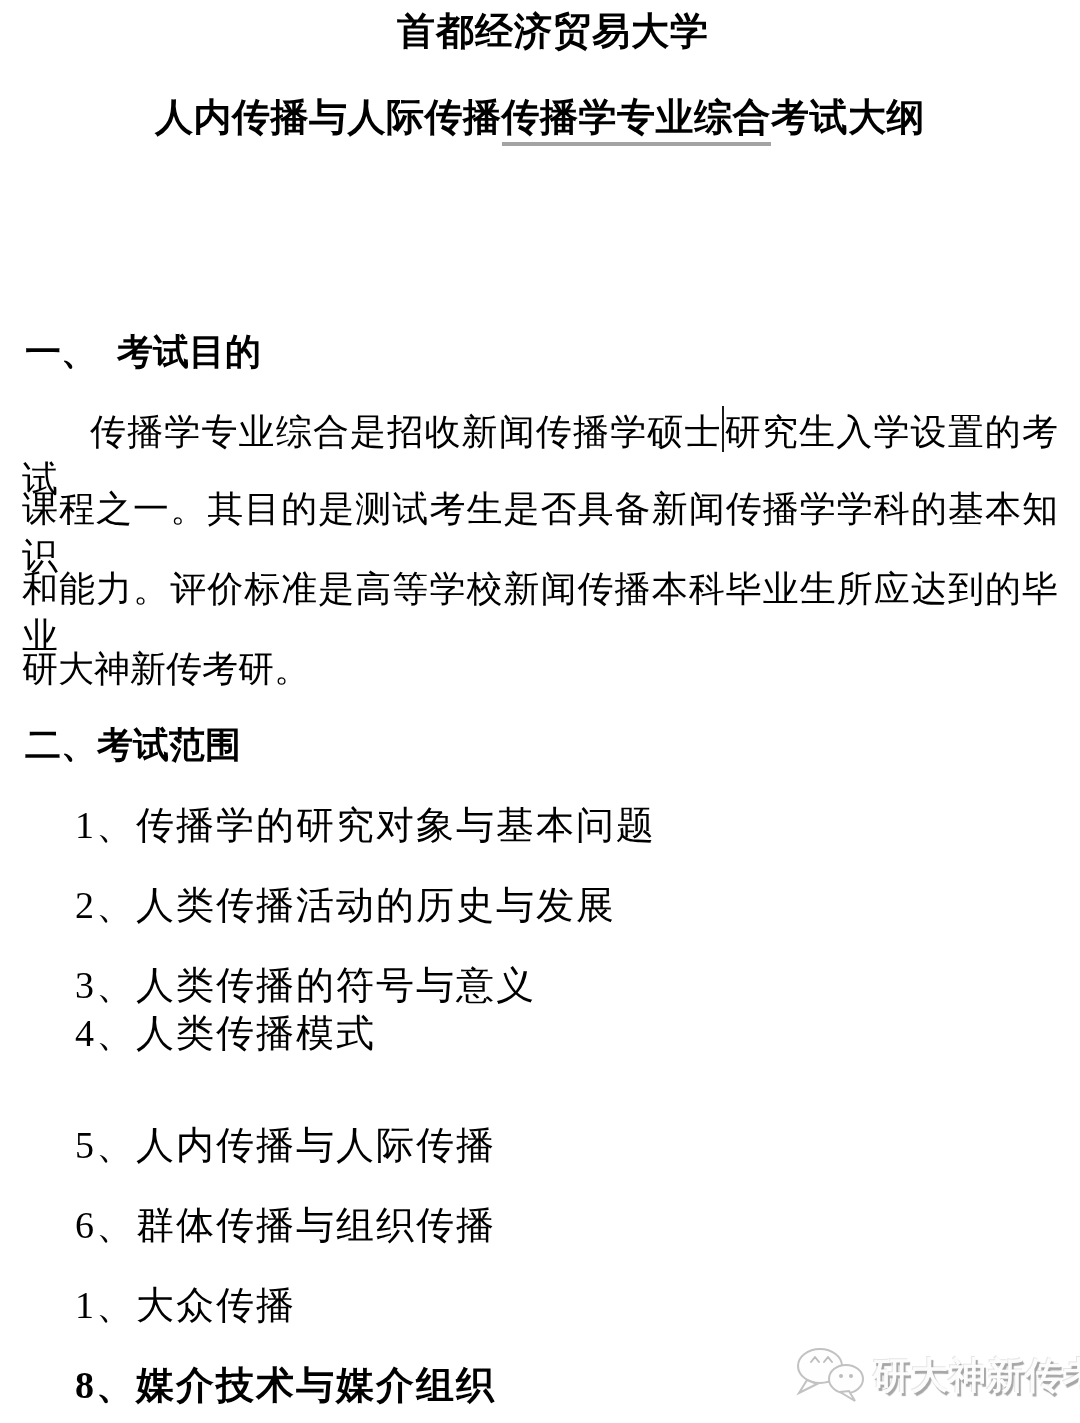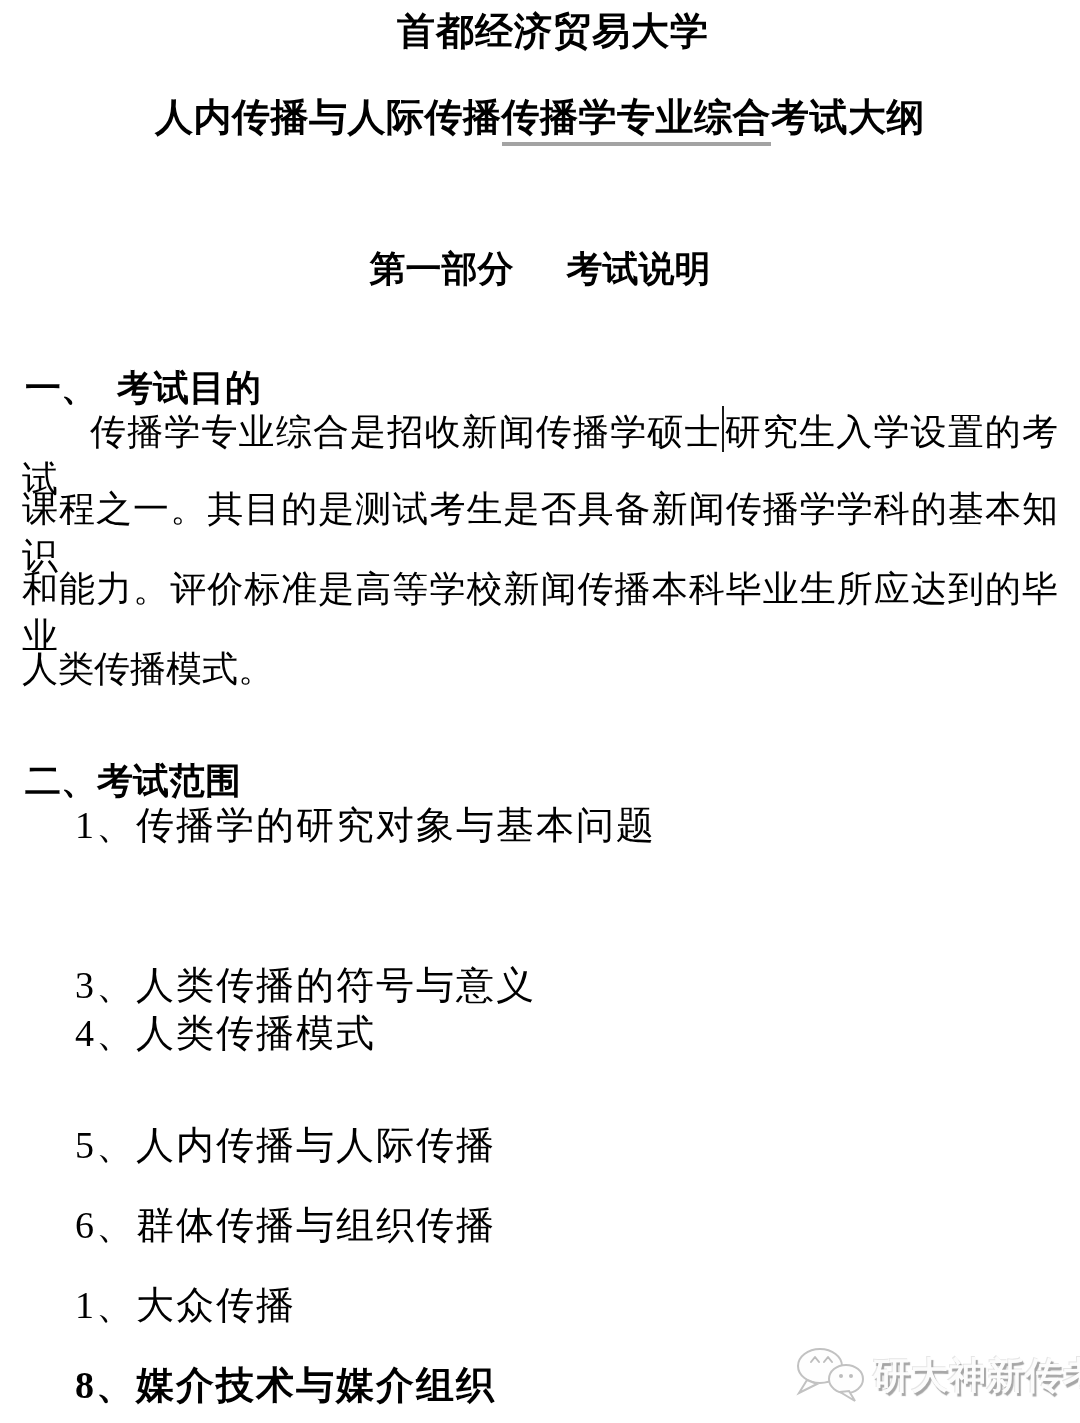--- a/index.html
+++ b/index.html
@@ -17,21 +17,21 @@
   .sans { font-family:"Liberation Sans", sans-serif; font-weight:bold; }
   .center { left:0; right:0; text-align:center; }
 
   .t1 { top:8px; font-size:38px; letter-spacing:1px; line-height:1.25;padding-left:26px; }
   .t2 { top:94px; font-size:38px; letter-spacing:0.5px; line-height:1.25; }
   .t2 .u { border-bottom:4px solid #a3a3a3; padding-bottom:4px; }
 
   .part { top:246px; font-size:36px; line-height:1.25; }
   .part .gap { margin-left:53px; }
 
-  .sh { left:25px; font-size:36px; font-weight:bold; line-height:1.3;margin-top:36px; }
+  .sh { left:25px; font-size:36px; font-weight:bold; line-height:1.3; }
   .sh .gap-sm { margin-left:20px; }
 
   .body-line {
     left:22px; right:22px;
     font-size:36px; line-height:1.3;
     text-align:justify;
     text-align-last:justify;
     text-justify:inter-character;
   }
   .no-just { text-align:left; text-align-last:left; }
@@ -63,35 +63,35 @@
 </style>
 </head>
 <body>
 
 <div class="page">
 
   <div class="abs center t1 sans">首都经济贸易大学</div>
 
   <div class="abs center t2 sans"><span>人内传播与人际传播</span><span class="u">传播学专业综合</span><span>考试大纲</span></div>
 
-  <div class="abs center part sans"><span>第一部分</span><span class="gap">考试说明</span></div>
 
   <div class="abs sh" style="top:329px;"><span>一、</span><span class="gap-sm">考试目的</span></div>
 
   <div class="abs body-line ind" style="top:406px;"><span>传播学专业综合是招收新闻传播学硕士</span><span class="caret"></span><span>研究生入学设置的考试</span></div>
 
   <div class="abs body-line" style="top:486px;">课程之一。其目的是测试考生是否具备新闻传播学学科的基本知识</div>
 
   <div class="abs body-line" style="top:566px;">和能力。评价标准是高等学校新闻传播本科毕业生所应达到的毕业</div>
 
-  <div class="abs body-line no-just" style="top:646px;">人类传播模式。</div>
+  <div class="abs body-line no-just" style="top:646px;">研大神新传考研。</div>
 
   <div class="abs sh" style="top:722px;"><span>二、</span><span>考试范围</span></div>
 
   <div class="abs item" style="top:801px;">1、传播学的研究对象与基本问题</div>
+  <div class="abs item" style="top:881px;">2、人类传播活动的历史与发展</div>
   <div class="abs item" style="top:961px;">3、人类传播的符号与意义</div>
   <div class="abs item" style="top:1009px;">4、人类传播模式</div>
   <div class="abs item" style="top:1121px;">5、人内传播与人际传播</div>
   <div class="abs item" style="top:1201px;">6、群体传播与组织传播</div>
   <div class="abs item" style="top:1281px;">1、大众传播</div>
   <div class="abs item" style="top:1361px;font-weight:bold;">8、媒介技术与媒介组织</div>
 
   <div class="abs watermark">
     <span class="wm-icon">
       <svg width="76" height="58" viewBox="0 0 76 58" xmlns="http://www.w3.org/2000/svg">

